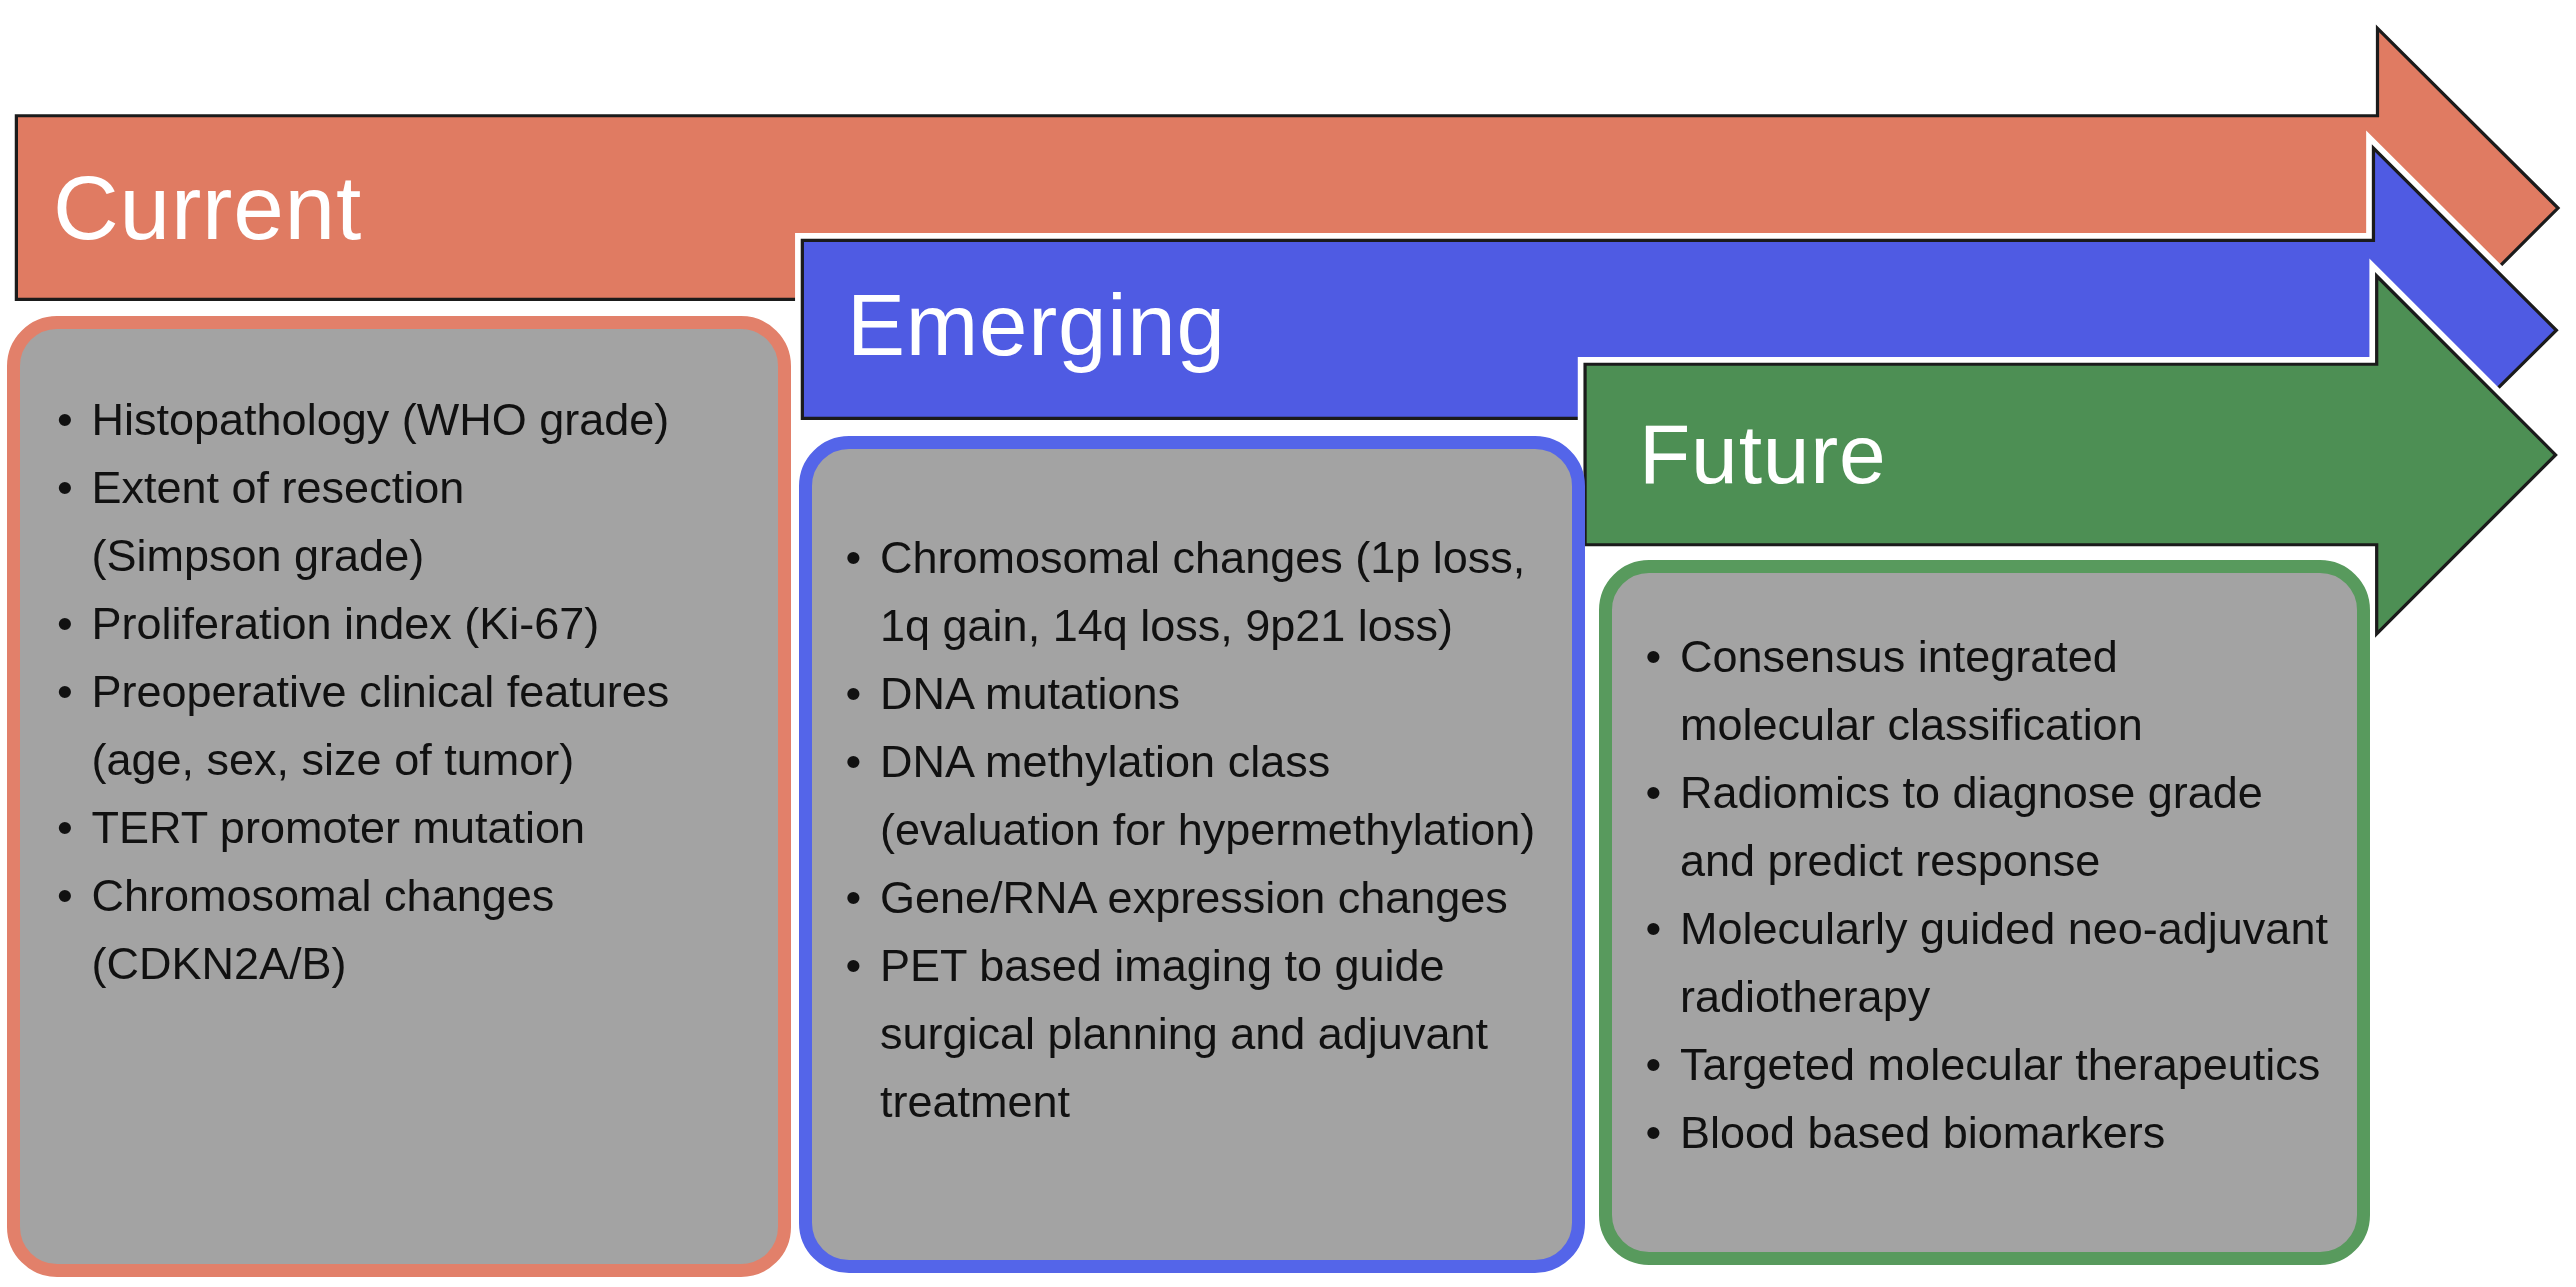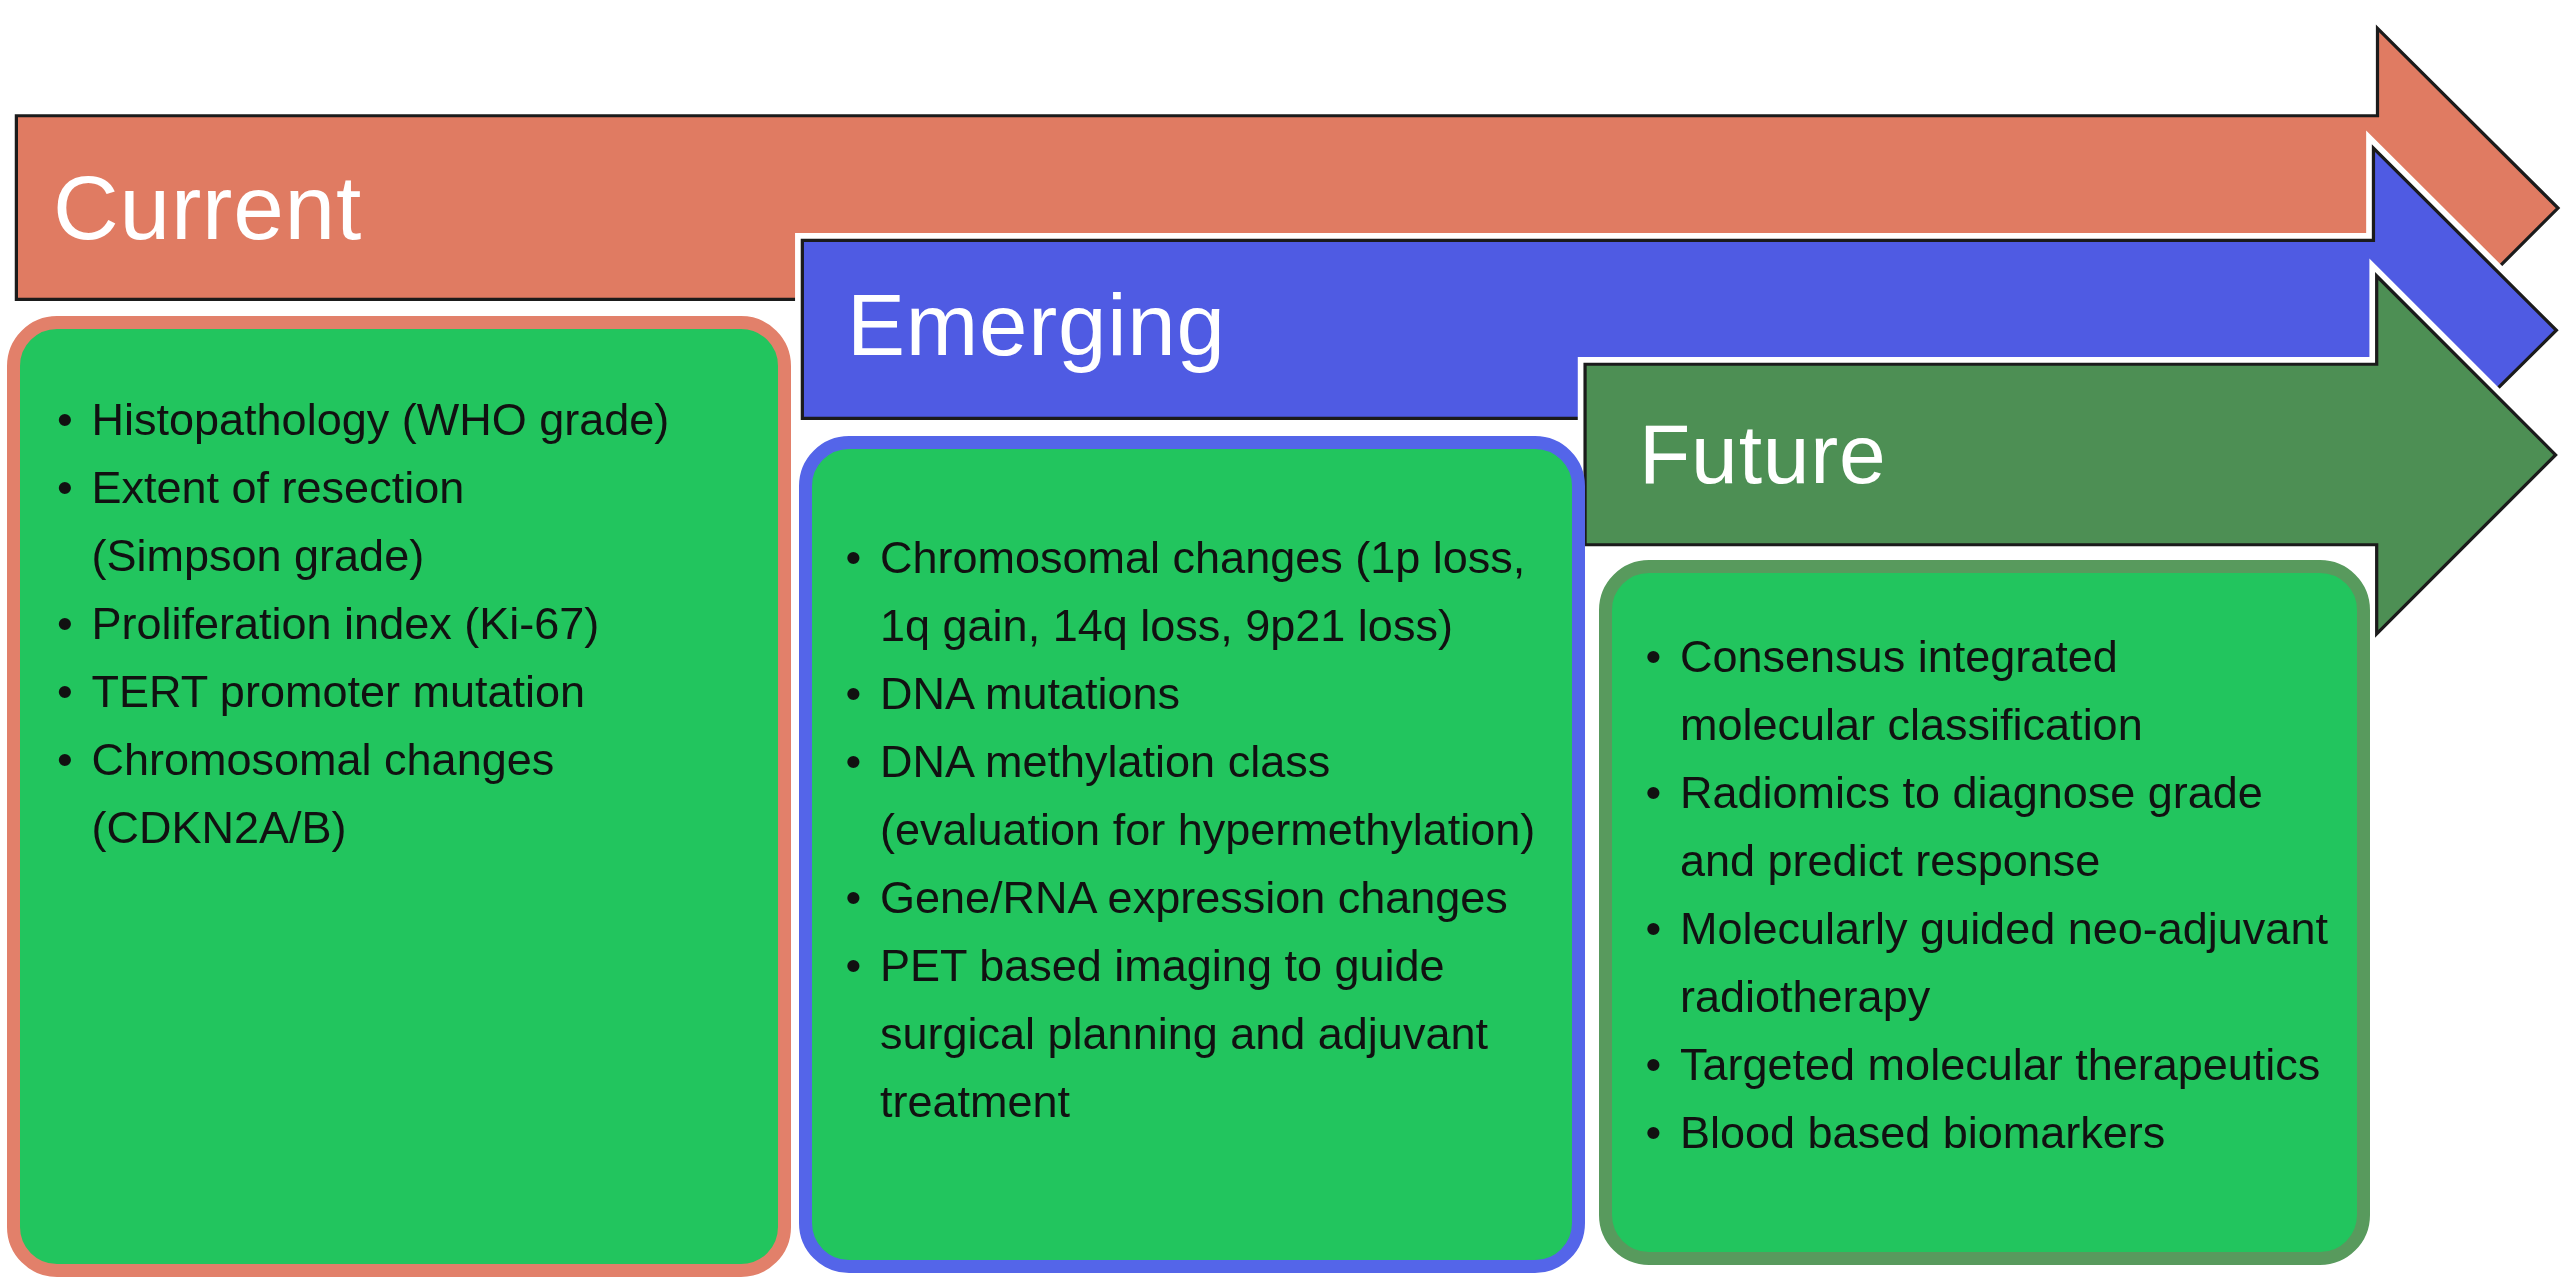--- a/index.html
+++ b/index.html
@@ -43,21 +43,21 @@
     white-space: nowrap;
     pointer-events: none;
   }
   .lbl-0 { left: 53px;   top: 116px; height: 184px; font-size: 91px; }
   .lbl-1 { left: 847px; top: 236px; height: 178px; font-size: 87px; }
   .lbl-2 { left: 1639px; top: 364px; height: 181px; font-size: 84px; }
 
   .stage-box {
     position: absolute;
     box-sizing: border-box;
-    background: #22c55e;
+    background: #a3a3a3;
     border-style: solid;
     border-width: 13px;
     border-radius: 50px;
   }
   .box-0 { left: 6.5px;    top: 316px; width: 784px; height: 961px; }
   .box-1 { left: 799px;  top: 436px; width: 786px; height: 837px; }
   .box-2 { left: 1599px; top: 560px; width: 771px; height: 705px; }
 
   .bullets {
     position: absolute;
@@ -111,20 +111,22 @@
   <div class="stage-label lbl-0" style="color: rgb(255, 255, 255);">Current</div>
   <div class="stage-label lbl-1" style="color: rgb(255, 255, 255);">Emerging</div>
   <div class="stage-label lbl-2" style="color: rgb(255, 255, 255);">Future</div>
 
   <div class="stage-box box-0" style="border-color: rgb(226, 128, 106);">
     <div class="bullets" style="color: rgb(17, 17, 17);">
         <div class="bullet-item">Histopathology (WHO grade)</div>
         <div class="bullet-item">Extent of resection
 (Simpson grade)</div>
         <div class="bullet-item">Proliferation index (Ki-67)</div>
+        <div class="bullet-item">Preoperative clinical features
+(age, sex, size of tumor)</div>
         <div class="bullet-item">TERT promoter mutation</div>
         <div class="bullet-item">Chromosomal changes
 (CDKN2A/B)</div>
       </div>
   </div>
 
   <div class="stage-box box-1" style="border-color: rgb(84, 101, 233);">
     <div class="bullets" style="color: rgb(17, 17, 17);">
         <div class="bullet-item">Chromosomal changes (1p loss,
 1q gain, 14q loss, 9p21 loss)</div>

